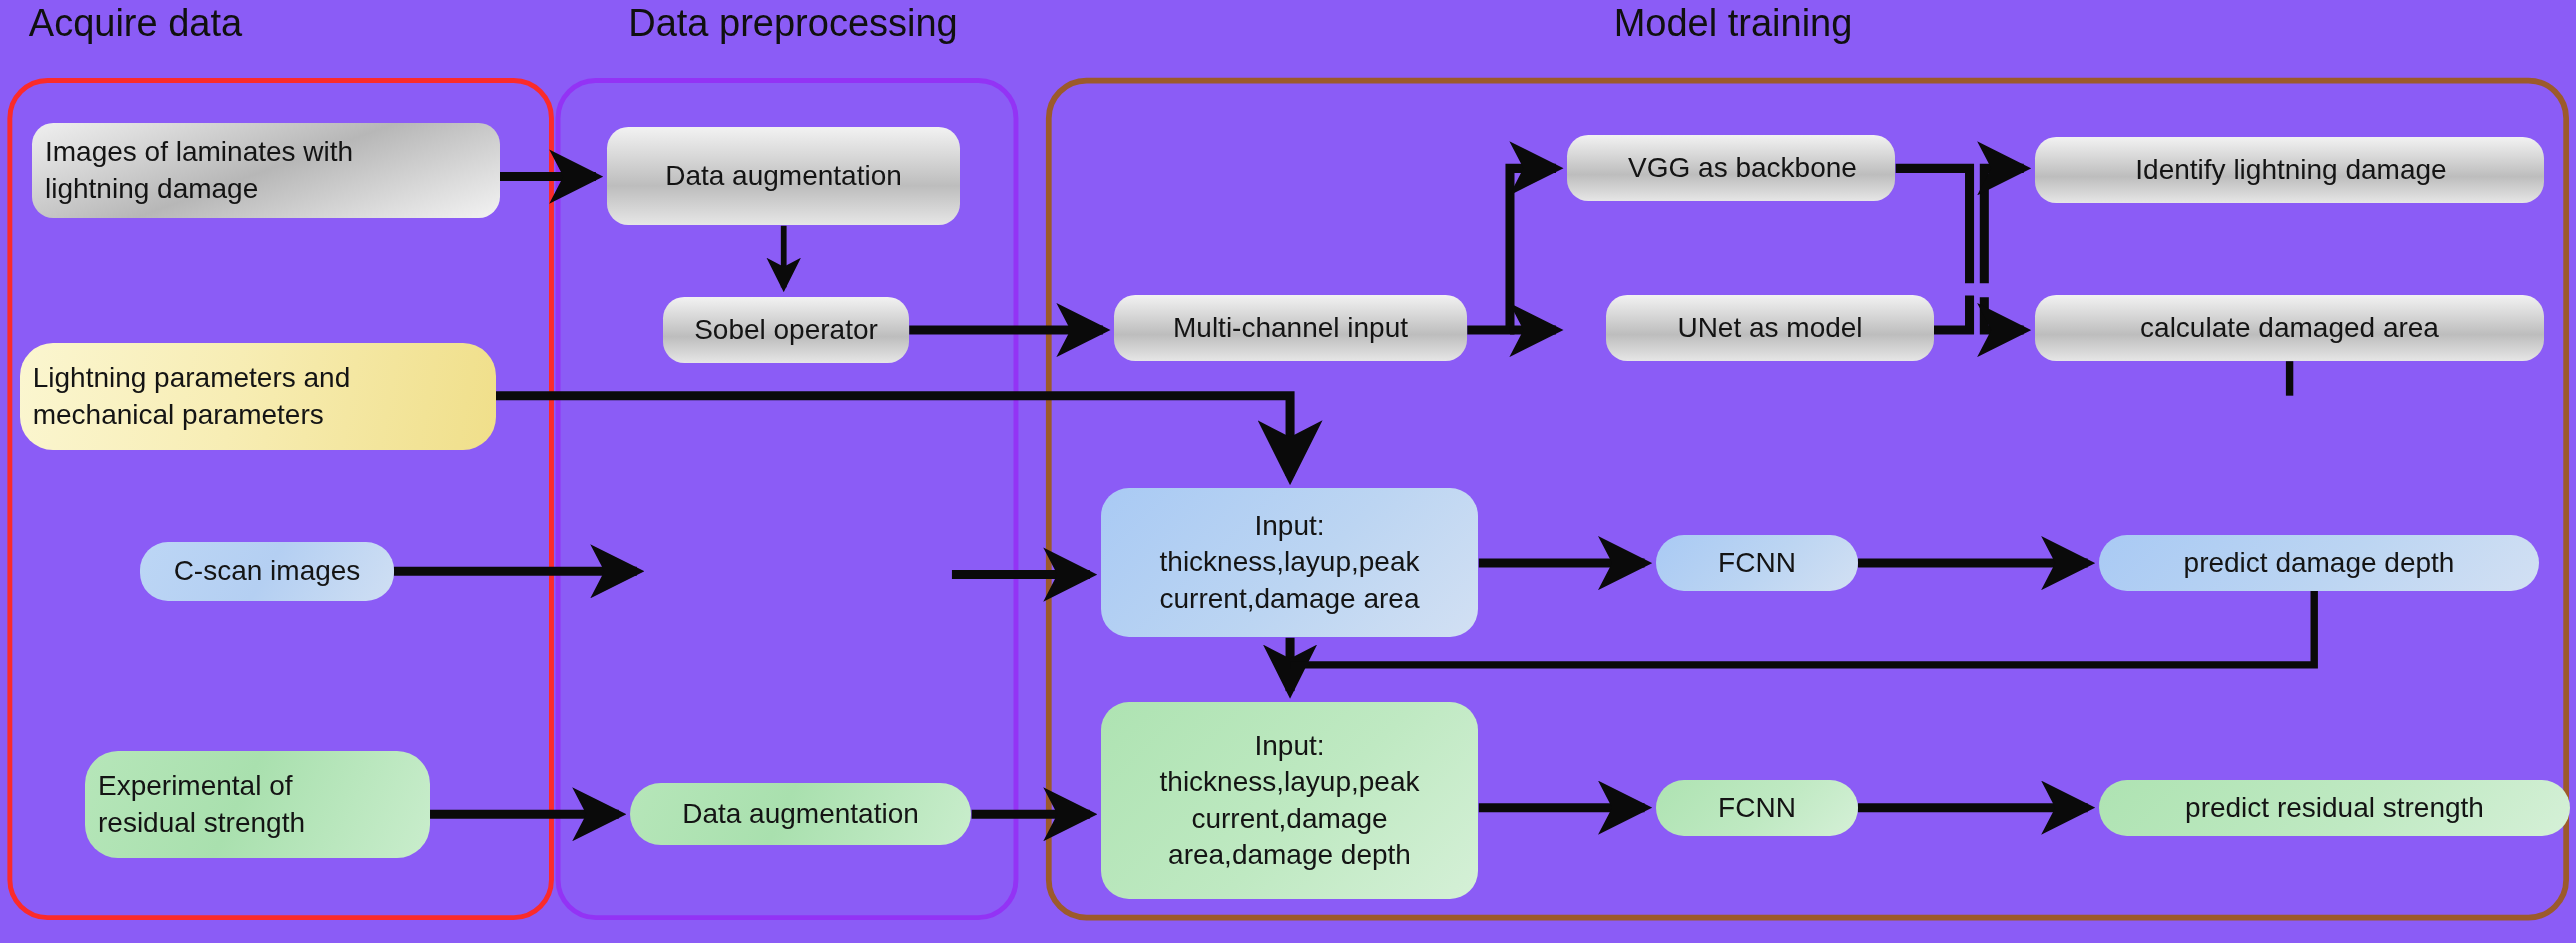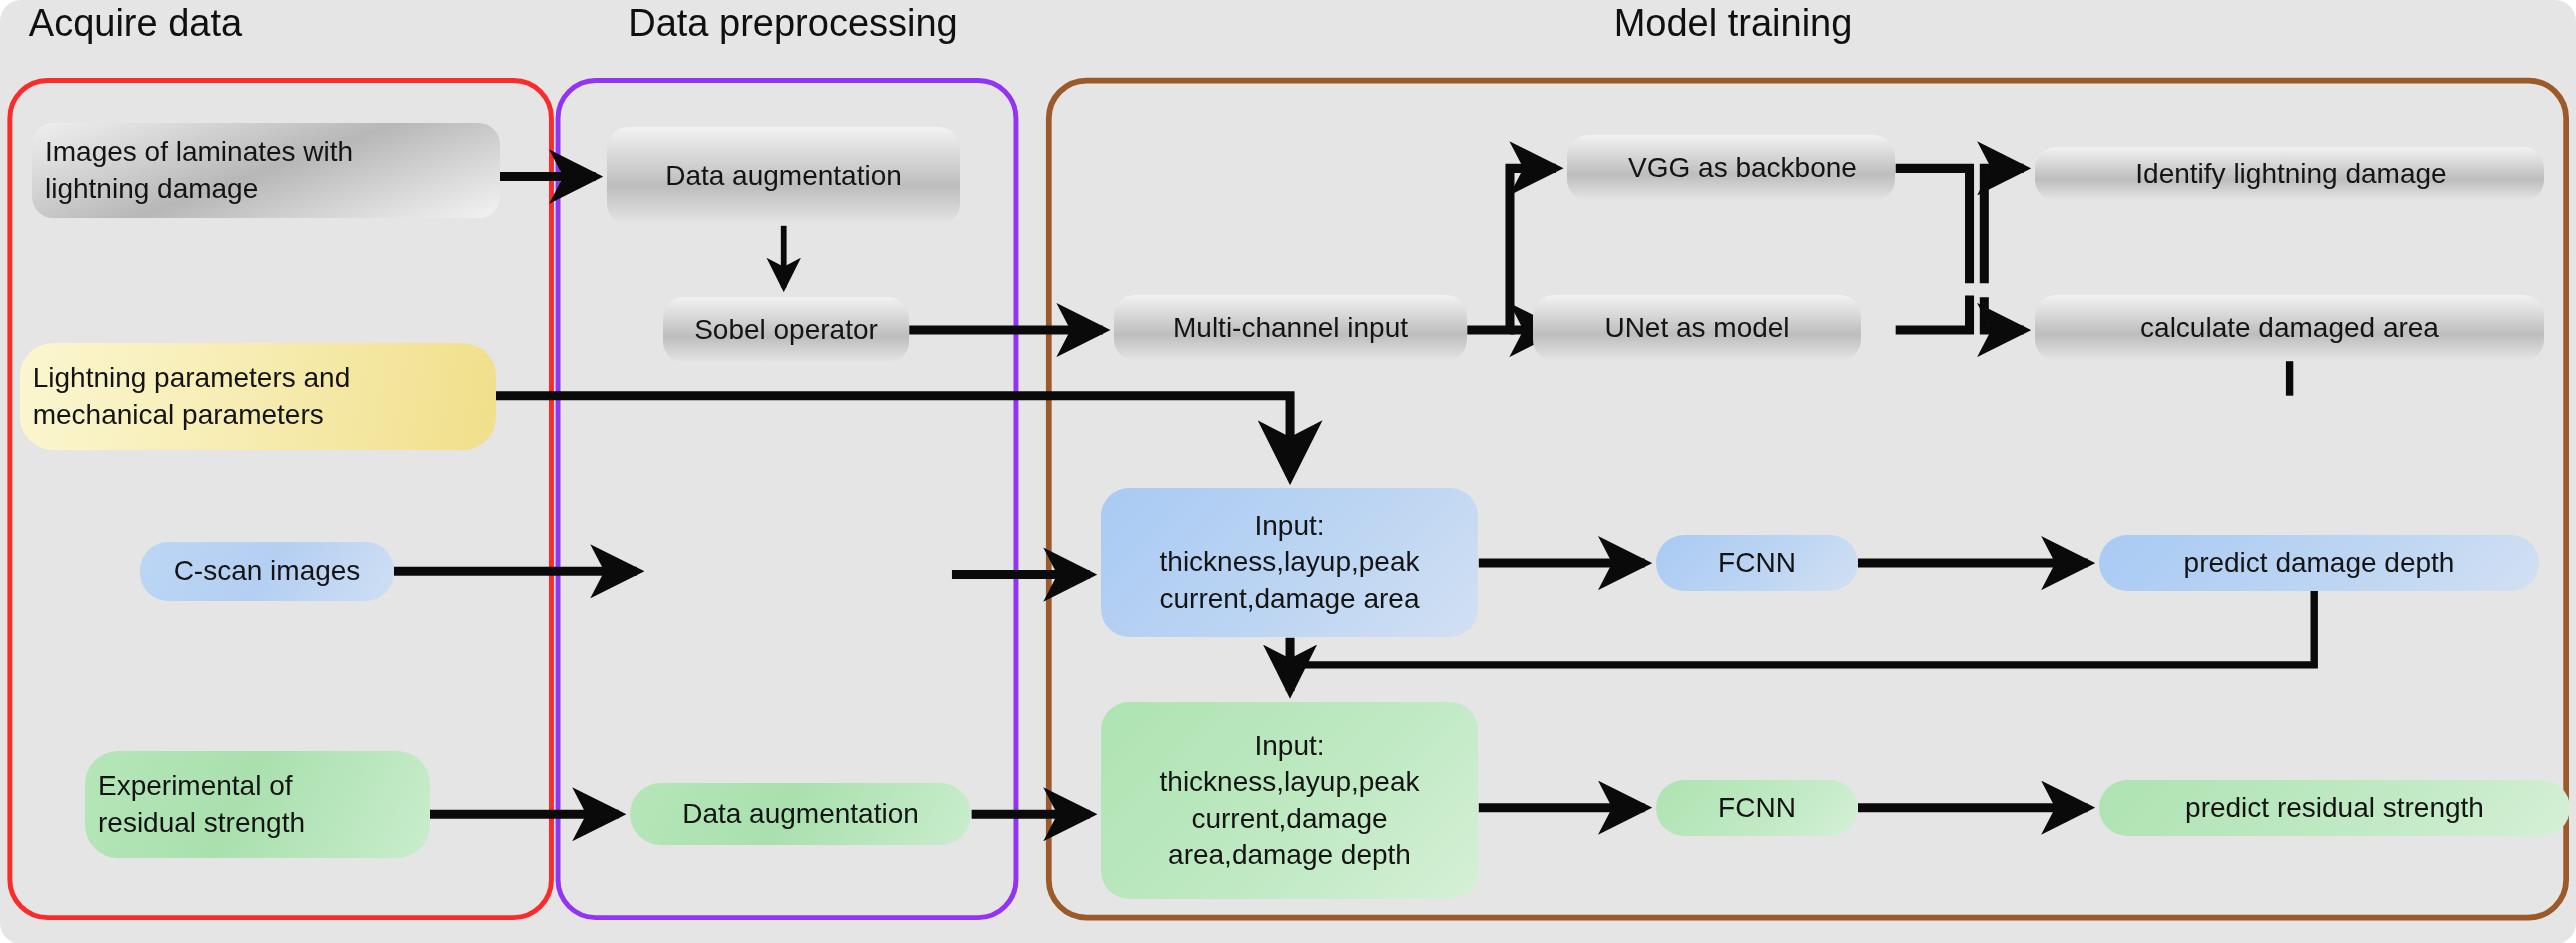--- a/index.html
+++ b/index.html
@@ -4,24 +4,23 @@
 <style>
   html, body {
     margin: 0;
     padding: 0;
     background: #ffffff;
   }
   #stage {
     position: relative;
     width: 2576px;
     height: 944px;
-    background: #e5e5e5;
+    background: #8b5cf6;
     font-family: "Liberation Sans", sans-serif;
     overflow: hidden;
-    border-radius: 21px;
   }
   #stage svg.layer {
     position: absolute;
     left: 0;
     top: 0;
     width: 2576px;
     height: 944px;
   }
   
   .group-title {
@@ -161,25 +160,25 @@
   </div>
 
   <div class="node gray2" style="left:1114px; top:295px; width:353px; height:66px;">
     <div class="txt">Multi-channel input</div>
   </div>
 
   <div class="node gray2" style="left:1567px; top:135px; width:328px; height:66px;padding-left:36px;">
     <div class="txt">VGG as backbone</div>
   </div>
 
-  <div class="node gray2" style="left:1533px; top:295px; width:328px; height:66px;">
+  <div class="node gray2" style="left:1606px; top:295px; width:328px; height:66px;">
     <div class="txt">UNet as model</div>
   </div>
 
-  <div class="node gray2" style="left:2035px; top:147px; width:509px; height:54px;padding-left:16px;">
+  <div class="node gray2" style="left:2035px; top:137px; width:509px; height:66px;padding-left:16px;">
     <div class="txt">Identify lightning damage</div>
   </div>
 
   <div class="node gray2" style="left:2035px; top:295px; width:509px; height:66px;">
     <div class="txt">calculate damaged area</div>
   </div>
 
   <div class="node blue2" style="left:1101px; top:488px; width:377px; height:149px;">
     <div class="txt">
       <span>Input:</span><br>

